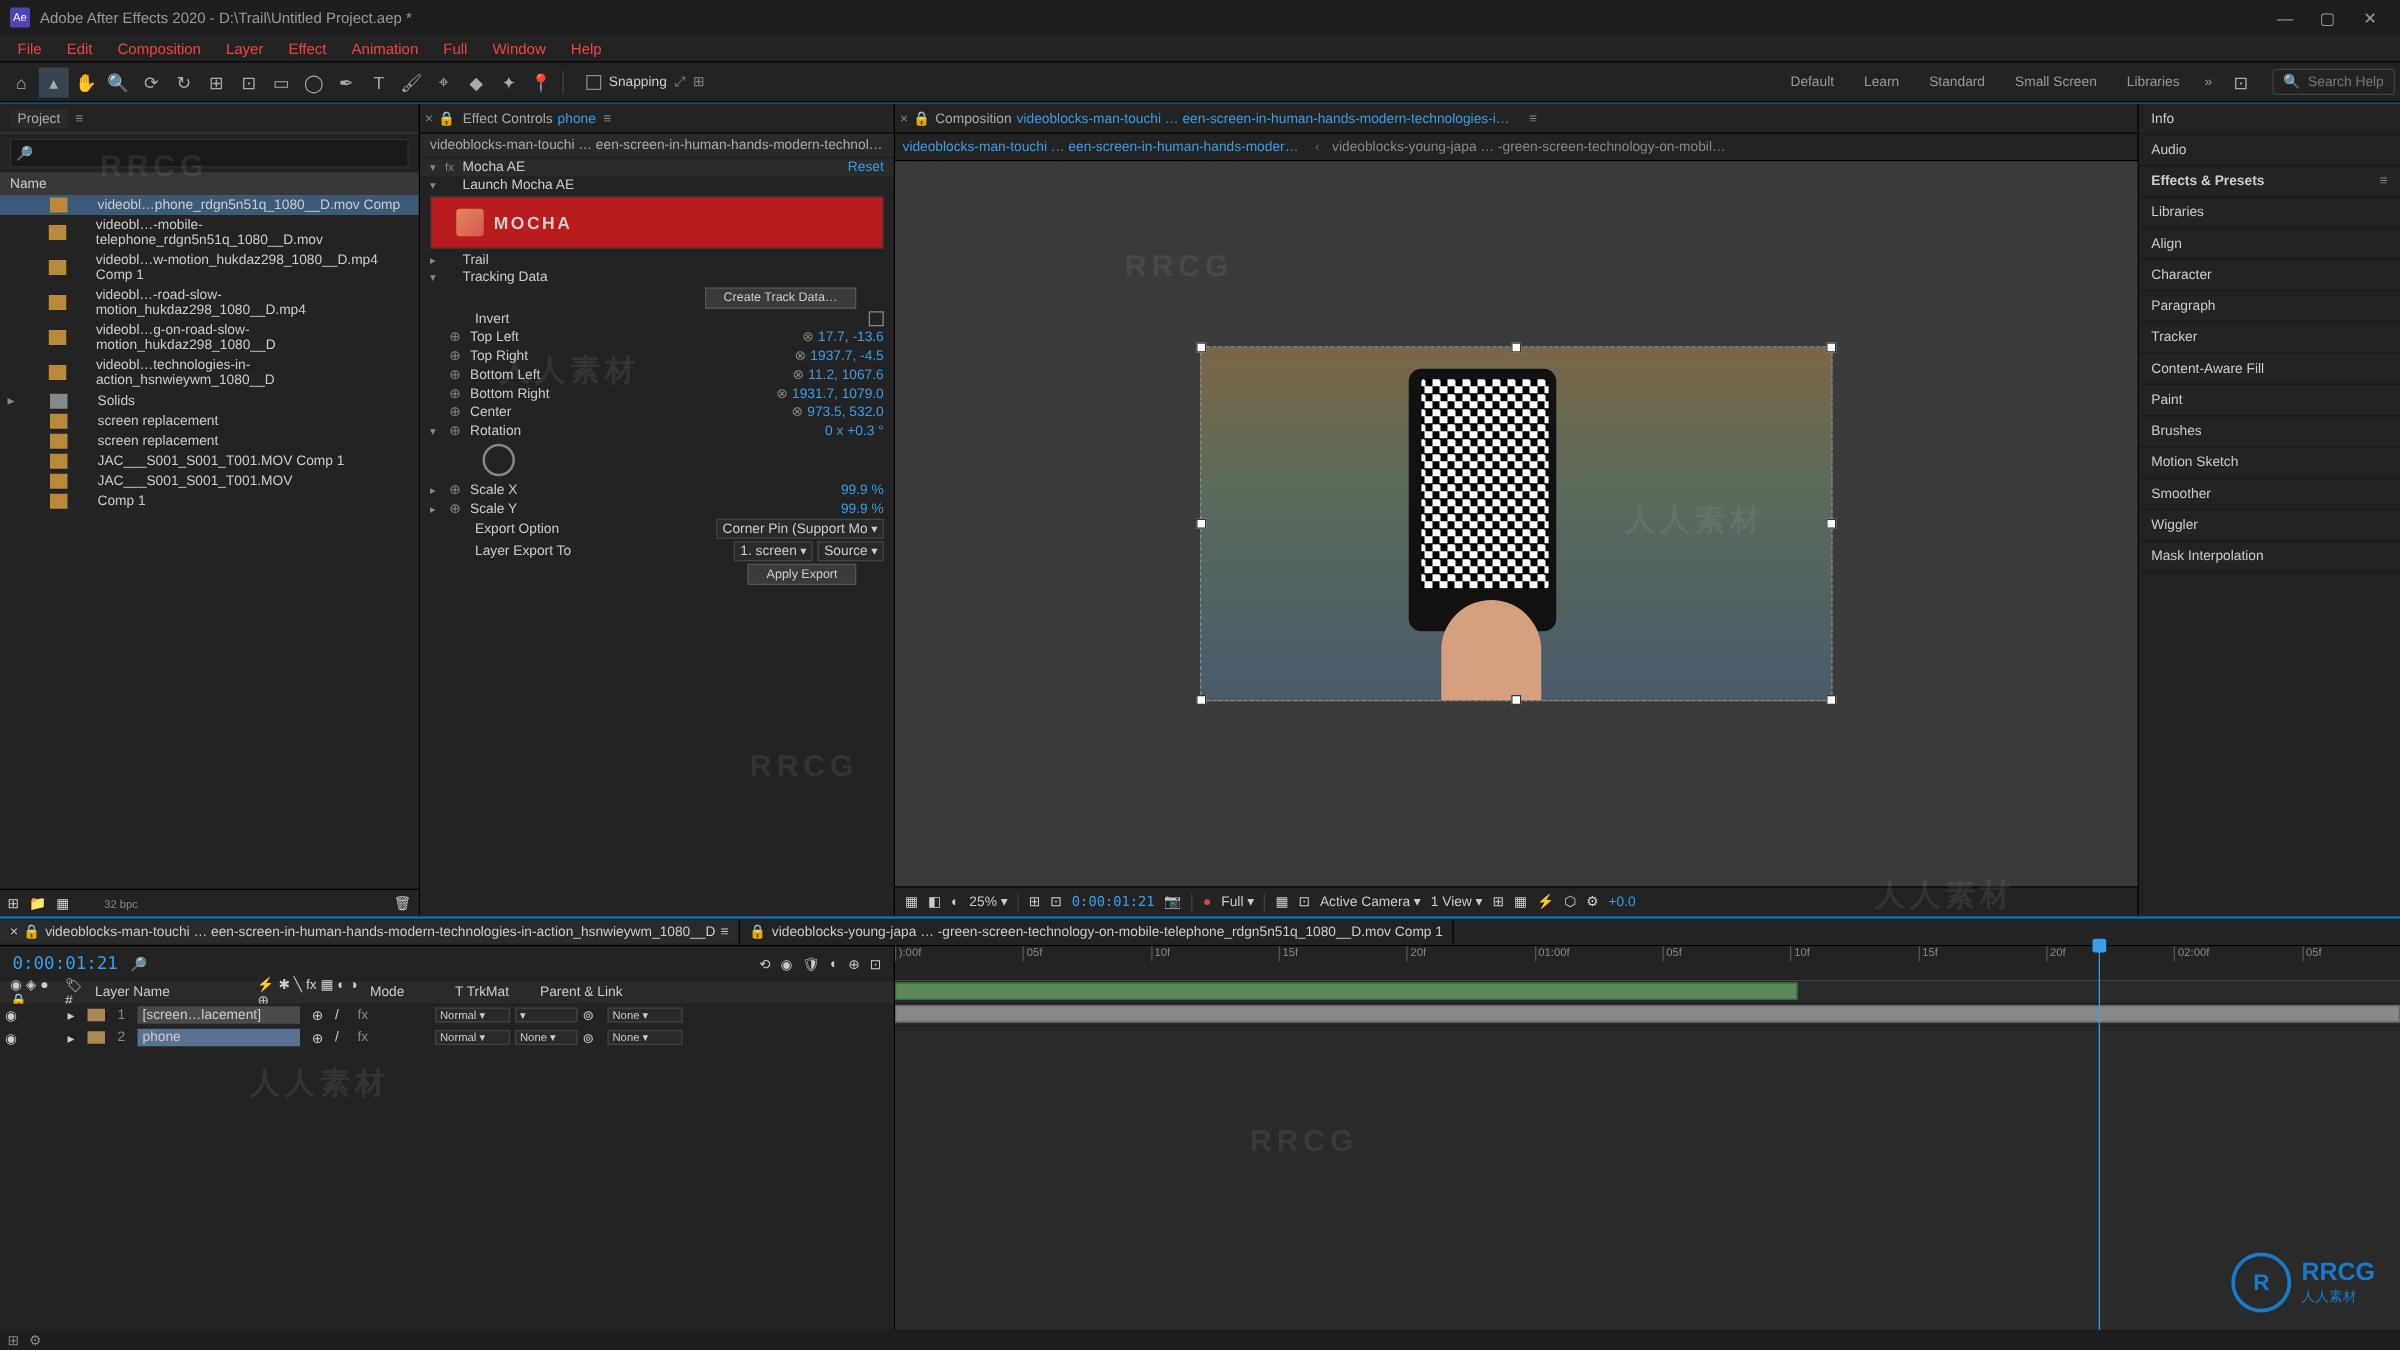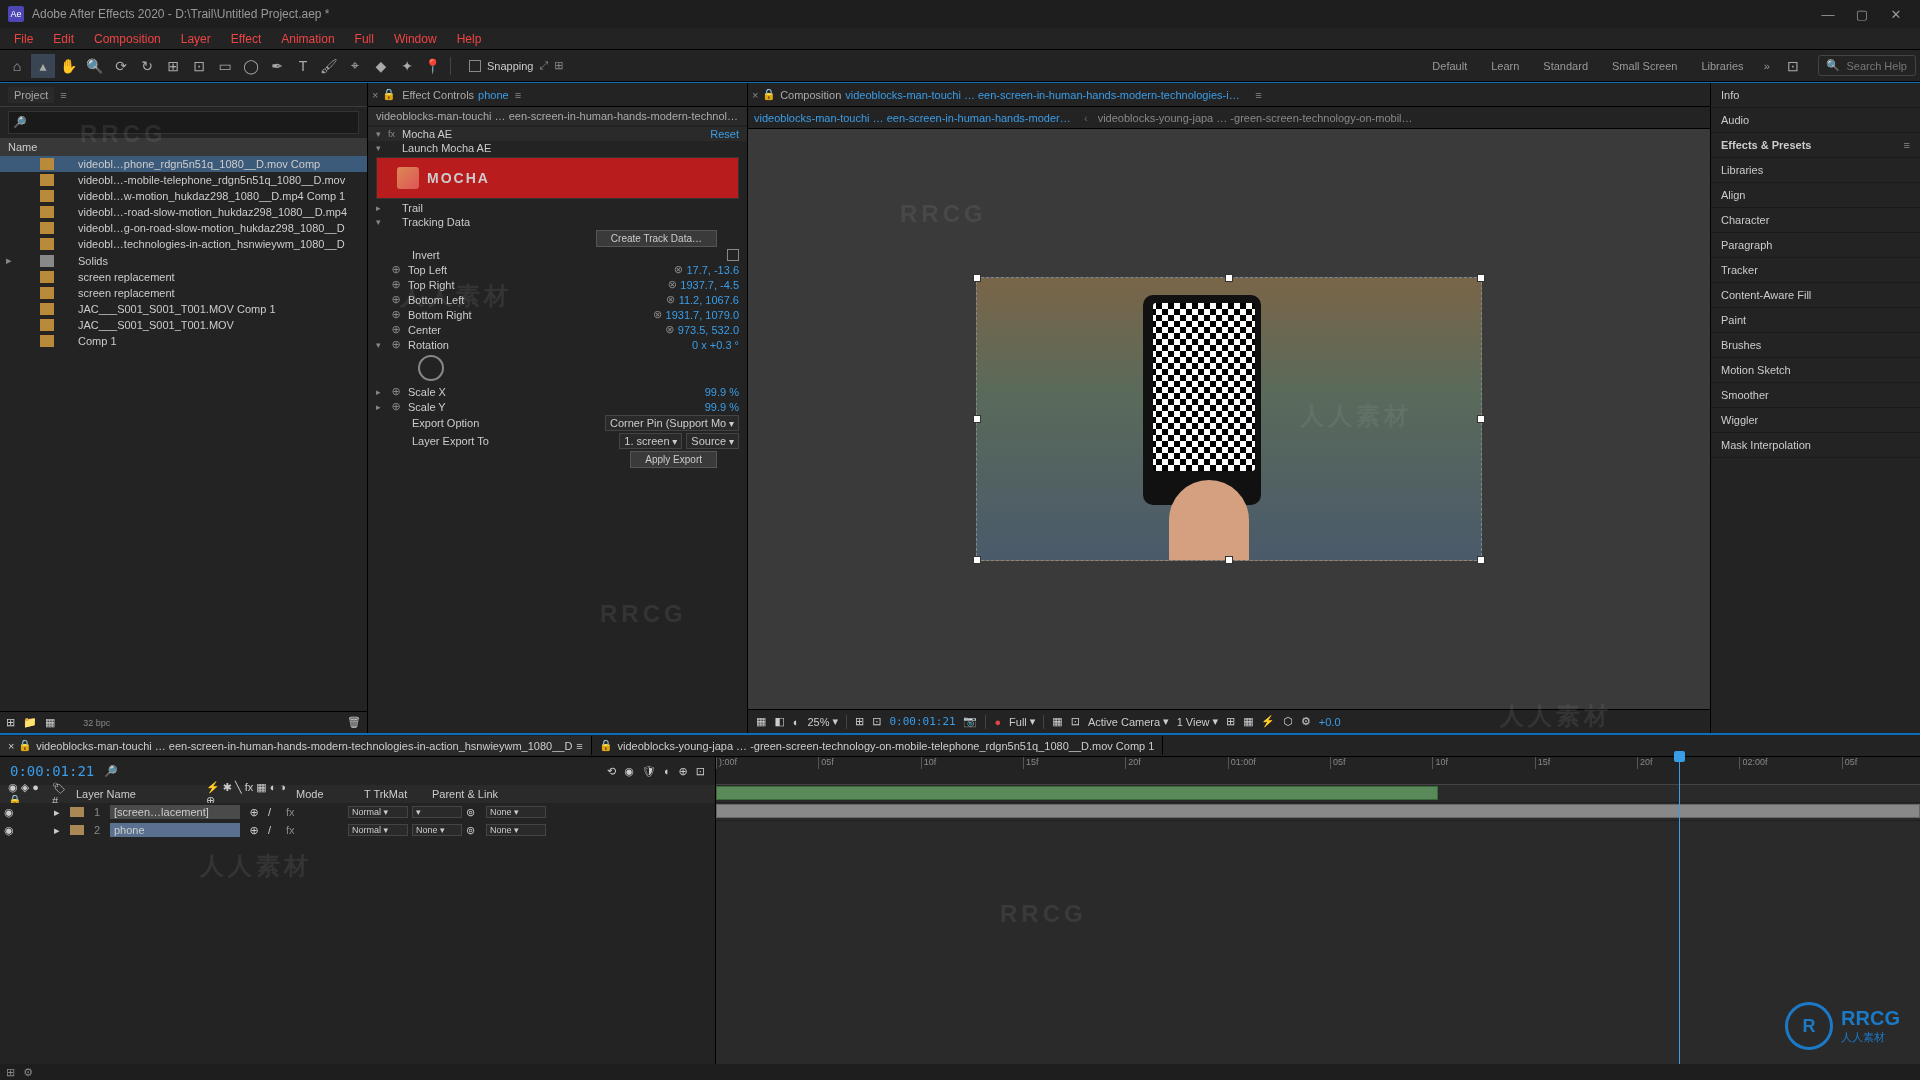--- a/index.html
+++ b/index.html
@@ -14,21 +14,21 @@
 .toolbar{height:32px;background:#232323;display:flex;align-items:center;padding:0 4px;border-bottom:1px solid #000}
 .tool-btn{width:24px;height:24px;display:flex;align-items:center;justify-content:center;margin:0 1px;color:#aaa;font-size:14px}
 .tool-btn.active{background:#3a4553}
 .tool-sep{width:1px;height:18px;background:#444;margin:0 4px}
 .snapping-group{display:flex;align-items:center;margin-left:14px;gap:6px}
 .snapping-cb{width:12px;height:12px;border:1px solid #888}
 .workspace-tabs{margin-left:auto;display:flex;gap:4px;align-items:center}
 .ws-tab{padding:4px 10px;color:#999;font-size:11px}
 .search-box{display:flex;align-items:center;gap:6px;margin-left:12px;padding:3px 8px;border:1px solid #444;border-radius:3px}
 .main{display:flex;height:calc(100% - 28px - 22px - 32px - 16px);border-top:1px solid #0a6db8}
-.project-panel{width:368px;background:#232323;display:flex;flex-direction:column;border-right:1px solid #000}
+.project-panel{width:336px;background:#232323;display:flex;flex-direction:column;border-right:1px solid #000}
 .panel-tab{height:24px;display:flex;align-items:center;padding:0 8px;border-bottom:1px solid #3a3a3a}
 .panel-tab-label{font-size:11px;color:#aaa;padding:2px 6px;background:#2a2a2a}
 .panel-menu{margin-left:6px;color:#888}
 .proj-preview{display:flex;padding:10px 8px;gap:10px}
 .proj-thumb{width:110px;height:68px;background:linear-gradient(135deg,#6a5a4a 0%,#8aa090 50%,#3a5070 100%);border:1px solid #444;position:relative}
 .proj-thumb::after{content:"";position:absolute;left:40%;top:20%;width:24px;height:40px;background:#0f0;border:2px solid #111}
 .proj-info{flex:1;font-size:11px;line-height:1.5}
 .proj-info .name{color:#ddd}
 .proj-info .meta{color:#888;font-size:10px}
 .proj-search{margin:4px 8px;padding:4px;background:#1a1a1a;border:1px solid #333;display:flex;align-items:center}

